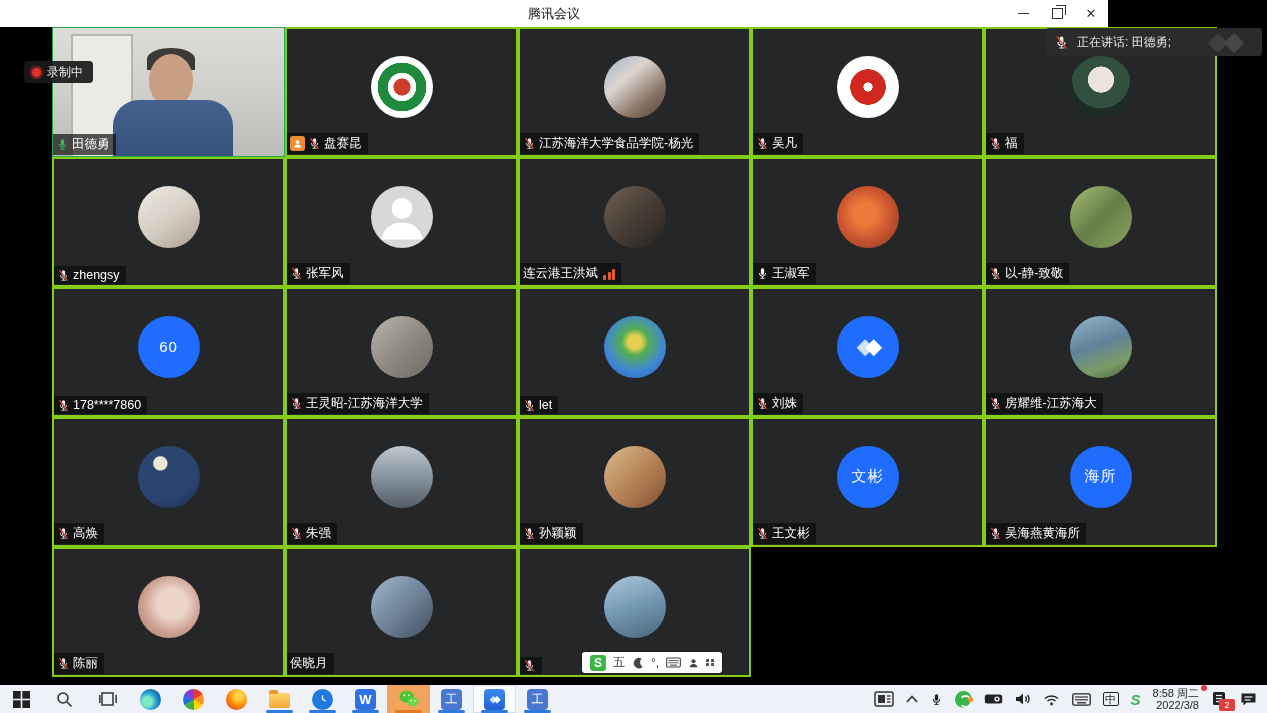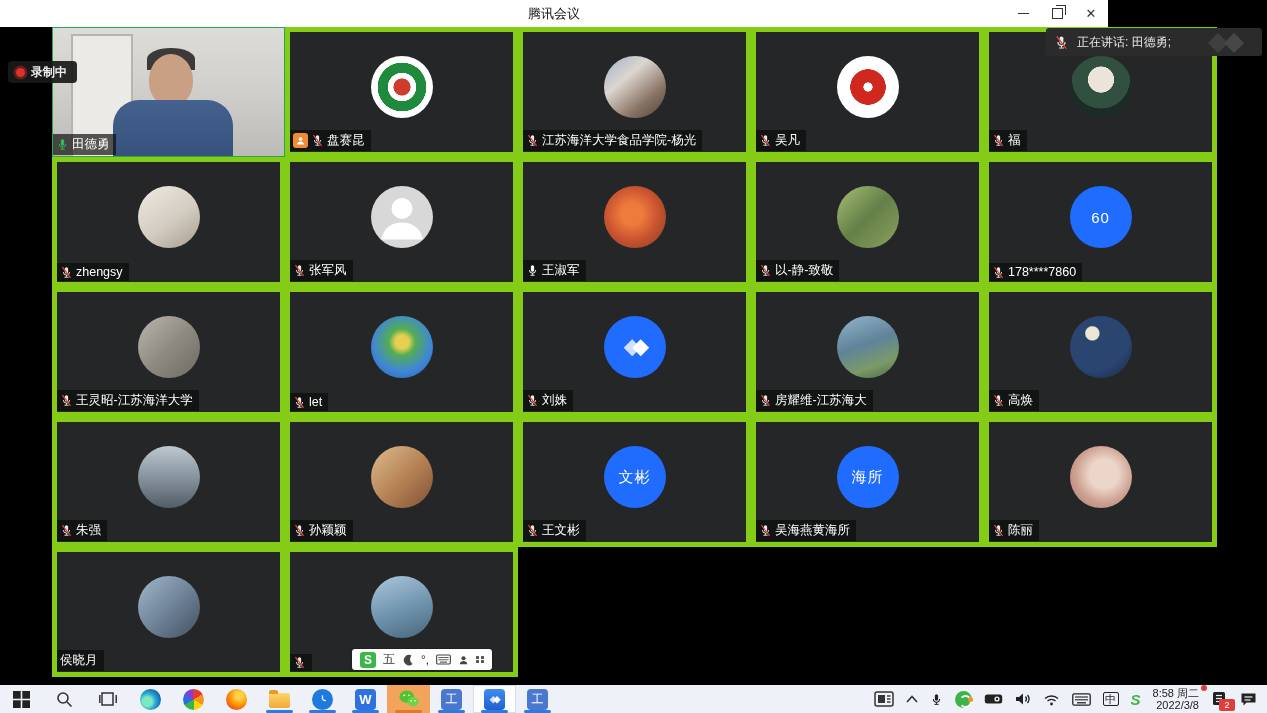--- a/index.html
+++ b/index.html
@@ -13,21 +13,21 @@
   .winctl{position:absolute;right:0;top:0;height:27px;display:flex;align-items:center;}
   .winctl .wbtn{width:34px;height:27px;display:flex;align-items:center;justify-content:center;cursor:default;}
   .min-bar{width:11px;height:1.5px;background:#333;}
   .restore-sq{width:9px;height:9px;border:1.2px solid #333;position:relative;background:#fff;}
   .restore-sq:before{content:'';position:absolute;top:-4px;left:3px;width:9px;height:9px;border:1.2px solid #333;border-bottom:none;border-left:none;}
   .close-x{font-size:13px;color:#333;line-height:1;}
 
   
   .grid{position:absolute;top:27px;left:52px;width:1165px;height:650px;
         display:grid;grid-template-columns:repeat(5,233px);grid-template-rows:repeat(5,130px);}
-  .tile{position:relative;background:#242628;border:5px solid #84cc16;box-sizing:border-box;overflow:visible;}
+  .tile{position:relative;background:#242628;border:2px solid #84cc16;box-sizing:border-box;overflow:visible;}
   .tile.active{border:1px solid #23a94c;z-index:2;}
   .avatar{position:absolute;left:50%;top:46%;transform:translate(-50%,-50%);
           width:62px;height:62px;border-radius:50%;display:flex;align-items:center;justify-content:center;}
   .avatar.textav{color:#ffffff;font-size:15px;letter-spacing:1px;}
   .avatar svg{display:block;}
   
   .video{position:absolute;inset:0;background:linear-gradient(180deg,#dddcd9 0%,#d2d0cd 45%,#bdbbb8 100%);overflow:hidden;}
   .video .door{position:absolute;left:18px;top:6px;width:58px;height:124px;background:#eceae6;border:2px solid #b8b4ae;}
   .video .head{position:absolute;left:96px;top:26px;width:44px;height:52px;border-radius:50% 50% 46% 46%;background:#c9a083;}
   .video .hair{position:absolute;left:94px;top:20px;width:48px;height:22px;border-radius:50% 50% 0 0;background:#3c3a38;}
@@ -54,22 +54,22 @@
   .imebar{position:absolute;left:62px;bottom:2px;height:21px;background:#fdfdfd;border-radius:3px;
           display:flex;align-items:center;gap:7px;padding:0 8px;box-shadow:0 0 2px rgba(0,0,0,.5);}
   .imebar .slogo{width:16px;height:16px;background:#3db549;border-radius:3px;color:#fff;font-weight:bold;
                  font-size:12px;display:flex;align-items:center;justify-content:center;}
   .imebar .itxt{font-size:12px;color:#333;}
   .imebar svg{display:block;}
   .gridglyph{display:grid;grid-template-columns:3px 3px;grid-template-rows:3px 3px;gap:1.5px;}
   .gridglyph i{background:#555;display:block;border-radius:0.5px;}
 
   
-  .recpill{position:absolute;left:8px;top:61px;height:22px;background:rgba(25,25,25,.92);border-radius:4px;
-           display:flex;align-items:center;gap:6px;padding:0 10px 0 8px;z-index:5;font-weight:bold;}
+  .recpill{position:absolute;left:24px;top:61px;height:22px;background:rgba(25,25,25,.92);border-radius:4px;
+           display:flex;align-items:center;gap:6px;padding:0 10px 0 8px;z-index:5;}
   .recdot{width:9px;height:9px;border-radius:50%;background:#e0302a;box-shadow:0 0 0 2.5px rgba(224,48,42,.35);}
   .recpill span{color:#eee;font-size:12px;}
   .toast{position:absolute;right:5px;top:28px;width:200px;height:28px;background:#2b2b2c;border-radius:3px;
          display:flex;align-items:center;gap:8px;padding:0 8px;z-index:5;overflow:hidden;}
   .toast .mic{width:15px;height:15px;}
   .toast .ttext{color:#e8e8e8;font-size:12px;white-space:nowrap;}
   .toast .ghost{position:absolute;right:6px;top:2px;opacity:.18;}
 
   
   .taskbar{position:absolute;left:0;bottom:0;width:1267px;height:28px;background:#eef2f8;
@@ -223,20 +223,31 @@
           <path d="M8 1.5c-1.2 0-2 .9-2 2v4c0 1.1.8 2 2 2s2-.9 2-2v-4c0-1.1-.8-2-2-2z" fill="currentColor"></path>
           <path d="M4.2 7.5a3.8 3.8 0 0 0 7.6 0" stroke="currentColor" fill="none" stroke-width="1.2"></path>
           <line x1="8" y1="11.3" x2="8" y2="13.2" stroke="currentColor" stroke-width="1.2"></line>
           <line x1="5.5" y1="13.8" x2="10.5" y2="13.8" stroke="currentColor" stroke-width="1.2"></line>
           <line x1="3" y1="1.5" x2="13" y2="14.5" stroke="#e0483a" stroke-width="1.6"></line>
         </svg>
         <span class="nm">张军风</span>
       </div>
     </div>
     <div class="tile">
+      <div class="avatar" style="background:linear-gradient(135deg,#706052 0%,#443b34 55%,#262220 100%)"></div>
+      <div class="namechip">
+        <span class="nm">连云港王洪斌</span>
+        <span class="sig">
+          <i></i>
+          <i></i>
+          <i></i>
+        </span>
+      </div>
+    </div>
+    <div class="tile">
       <div class="avatar" style="background:radial-gradient(circle at 45% 45%, #ee7a3c 0 22%, #c8532f 55%, #7e3c22 100%)"></div>
       <div class="namechip">
         <svg class="mic on" viewBox="0 0 16 16">
           <path d="M8 1.5c-1.2 0-2 .9-2 2v4c0 1.1.8 2 2 2s2-.9 2-2v-4c0-1.1-.8-2-2-2z" fill="currentColor"></path>
           <path d="M4.2 7.5a3.8 3.8 0 0 0 7.6 0" stroke="currentColor" fill="none" stroke-width="1.2"></path>
           <line x1="8" y1="11.3" x2="8" y2="13.2" stroke="currentColor" stroke-width="1.2"></line>
           <line x1="5.5" y1="13.8" x2="10.5" y2="13.8" stroke="currentColor" stroke-width="1.2"></line>
         </svg>
         <span class="nm">王淑军</span>
       </div>

